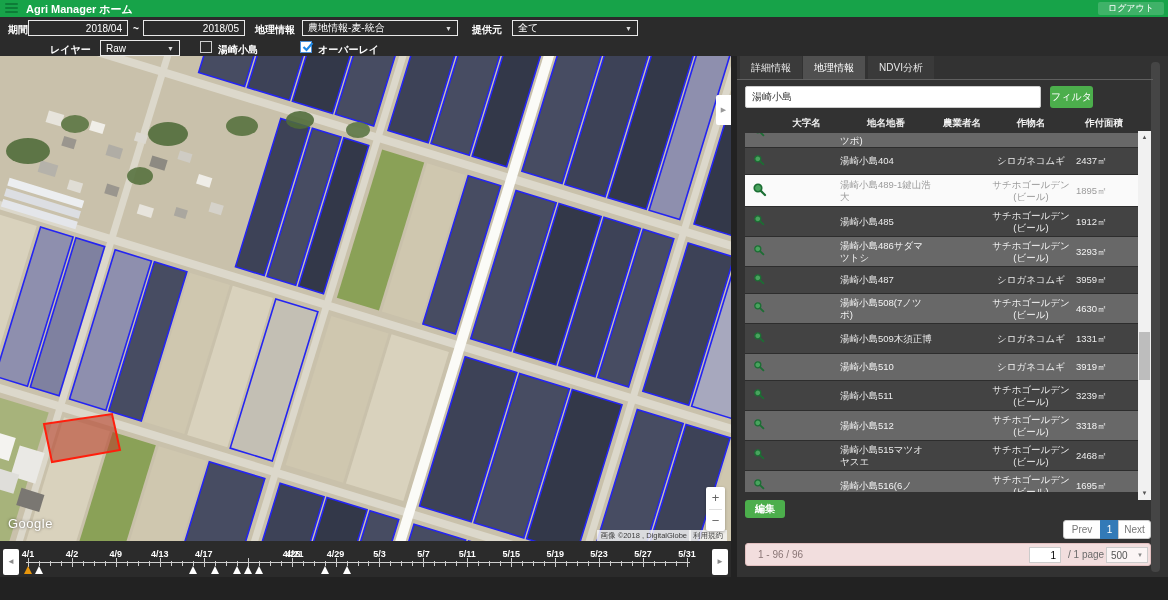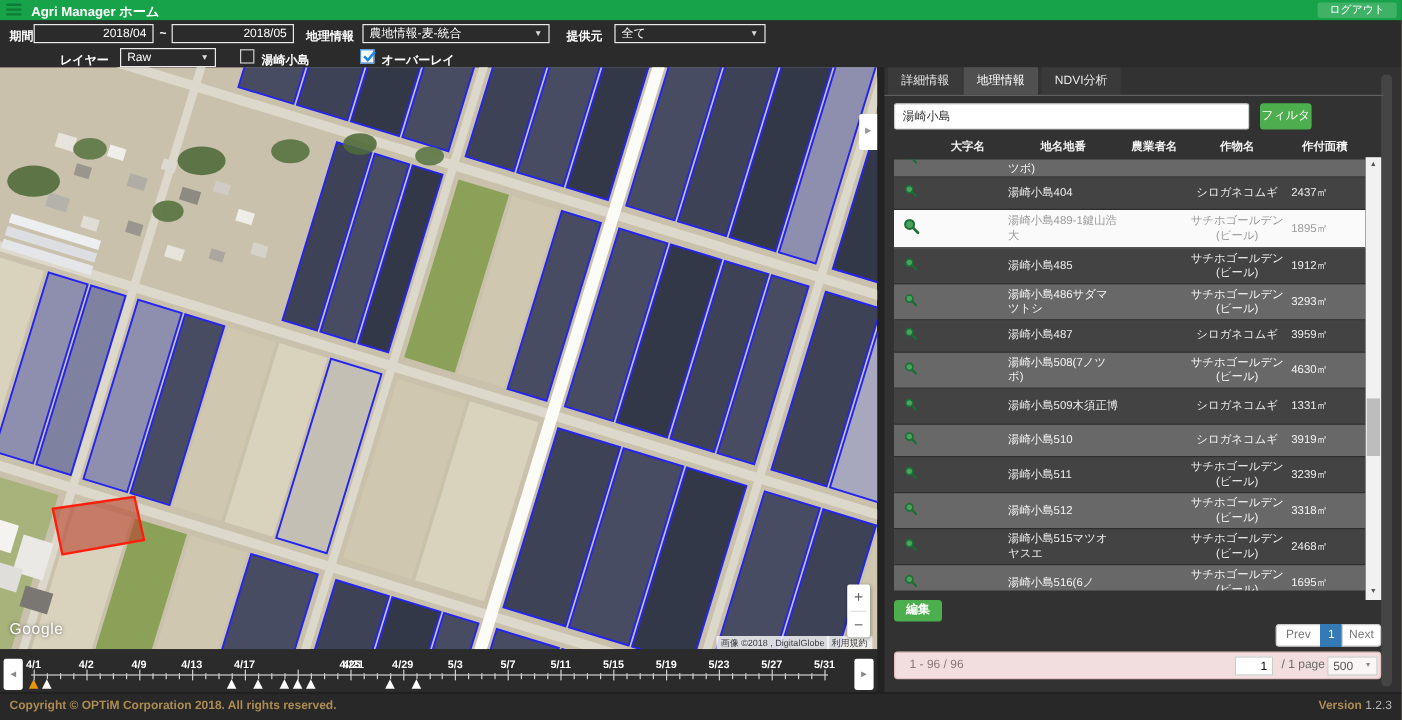--- a/index.html
+++ b/index.html
@@ -613,19 +613,13 @@
       <span id="status-range">1 - 96 / 96</span>
       <input id="page-input" value="1" style="">
       <span id="pagesize-label">/ 1 page size</span>
       <div id="pagesize-select">
         <span>500</span>
         <span class="sel-arrow">▼</span>
       </div>
     </div>
   </div>
 
-  <footer id="footer">
-    <span id="copyright">Copyright © OPTiM Corporation 2018. All rights reserved.</span>
-    <span id="version">
-      <span class="vlabel">Version</span> <span class="vnum">1.2.3</span>
-    </span>
-  </footer>
 </div>
 
 </body></html>

